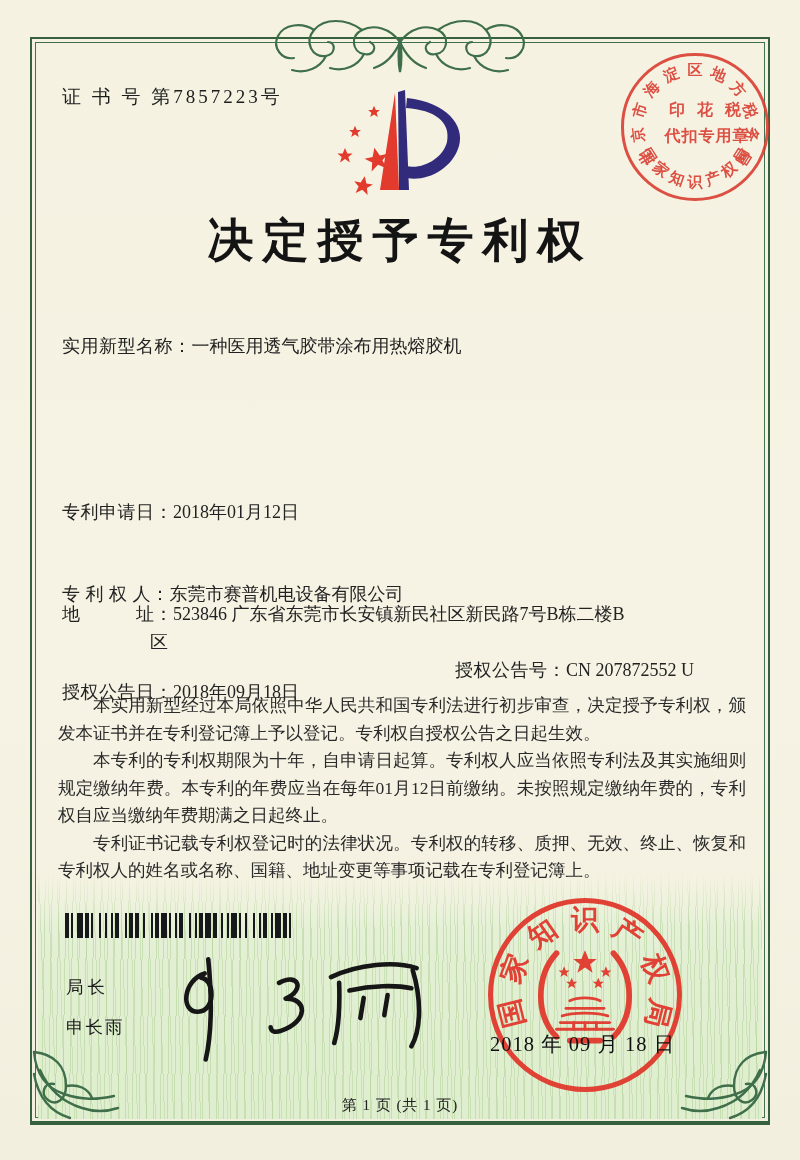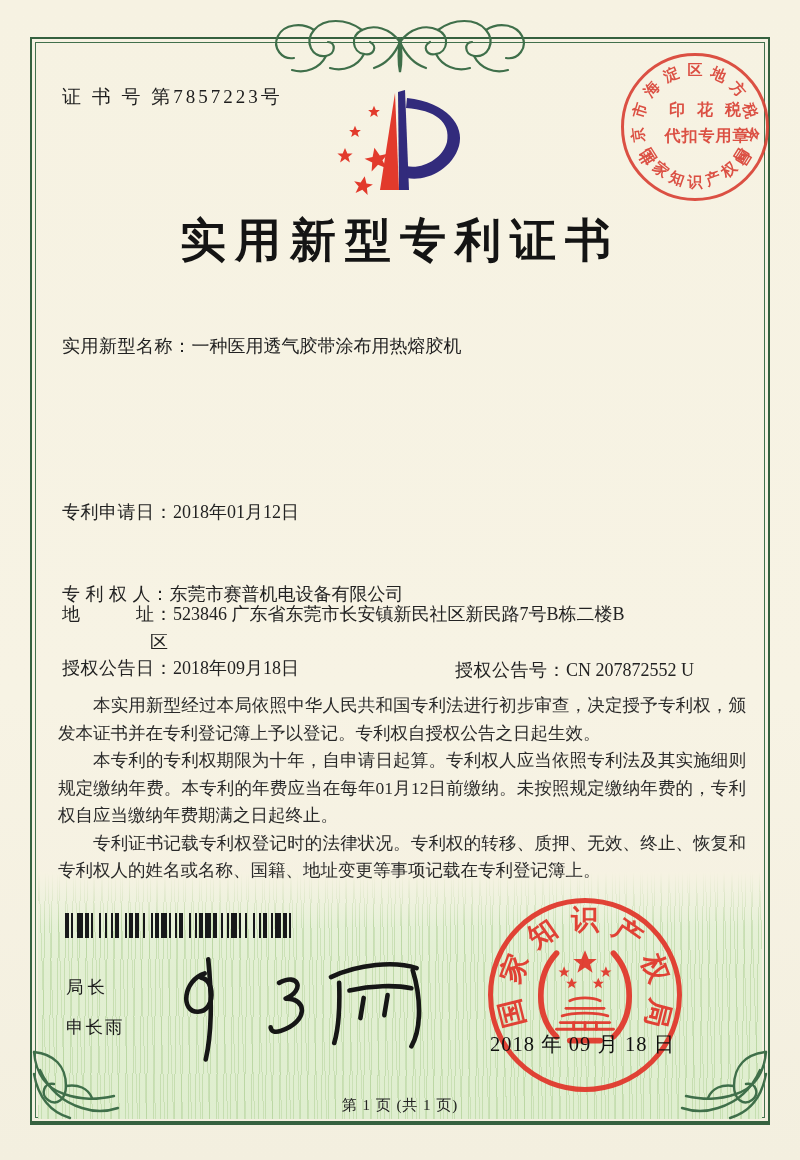--- a/index.html
+++ b/index.html
@@ -152,28 +152,28 @@
       <use href="#star5" transform="translate(20,74) scale(0.8)"></use>
       <use href="#star5" transform="translate(38,104) rotate(10) scale(1.0)"></use>
       <polygon points="70,11 55,108 74,108"></polygon>
     </g>
     <g fill="#322b7c">
       <polygon points="73,10 80,8 84,108 74,108"></polygon>
       <path d="M82 16 C122 20 140 44 134 64 C127 88 100 100 82 96 L81 84 C98 88 118 76 122 60 C126 40 110 28 81 26 Z"></path>
     </g>
   </svg>
 
-  <div class="title">实用新型专利证书</div>
+  <div class="title">决定授予专利权</div>
 
   <div class="field" style="top:334px"><span class="lbl">实用新型名称：</span><span>一种医用透气胶带涂布用热熔胶机</span></div>
   <div class="field" style="top:500px"><span class="lbl">专利申请日：</span><span>2018年01月12日</span></div>
   <div class="field" style="top:582px"><span class="lbl">专 利 权 人：</span><span>东莞市赛普机电设备有限公司</span></div>
   <div class="field" style="top:602px"><span class="lbl">地　　　址：</span><span>523846 广东省东莞市长安镇新民社区新民路7号B栋二楼B</span></div>
   <div class="field" style="top:630px;left:150px"><span>区</span></div>
-  <div class="field" style="top:656px"><span class="lbl">授权公告日：</span><span>2018年09月18日</span></div>
+  <div class="field" style="top:680px"><span class="lbl">授权公告日：</span><span>2018年09月18日</span></div>
   <div class="field" style="top:658px;left:455px"><span class="lbl">授权公告号：</span><span>CN 207872552 U</span></div>
 
   <div class="para-box">
     <p>本实用新型经过本局依照中华人民共和国专利法进行初步审查，决定授予专利权，颁发本证书并在专利登记簿上予以登记。专利权自授权公告之日起生效。</p>
     <p>本专利的专利权期限为十年，自申请日起算。专利权人应当依照专利法及其实施细则规定缴纳年费。本专利的年费应当在每年01月12日前缴纳。未按照规定缴纳年费的，专利权自应当缴纳年费期满之日起终止。</p>
     <p>专利证书记载专利权登记时的法律状况。专利权的转移、质押、无效、终止、恢复和专利权人的姓名或名称、国籍、地址变更等事项记载在专利登记簿上。</p>
   </div>
 
   <div class="barcode">
       <span style="flex: 2 1 0%; background: rgb(23, 24, 26);"></span>

